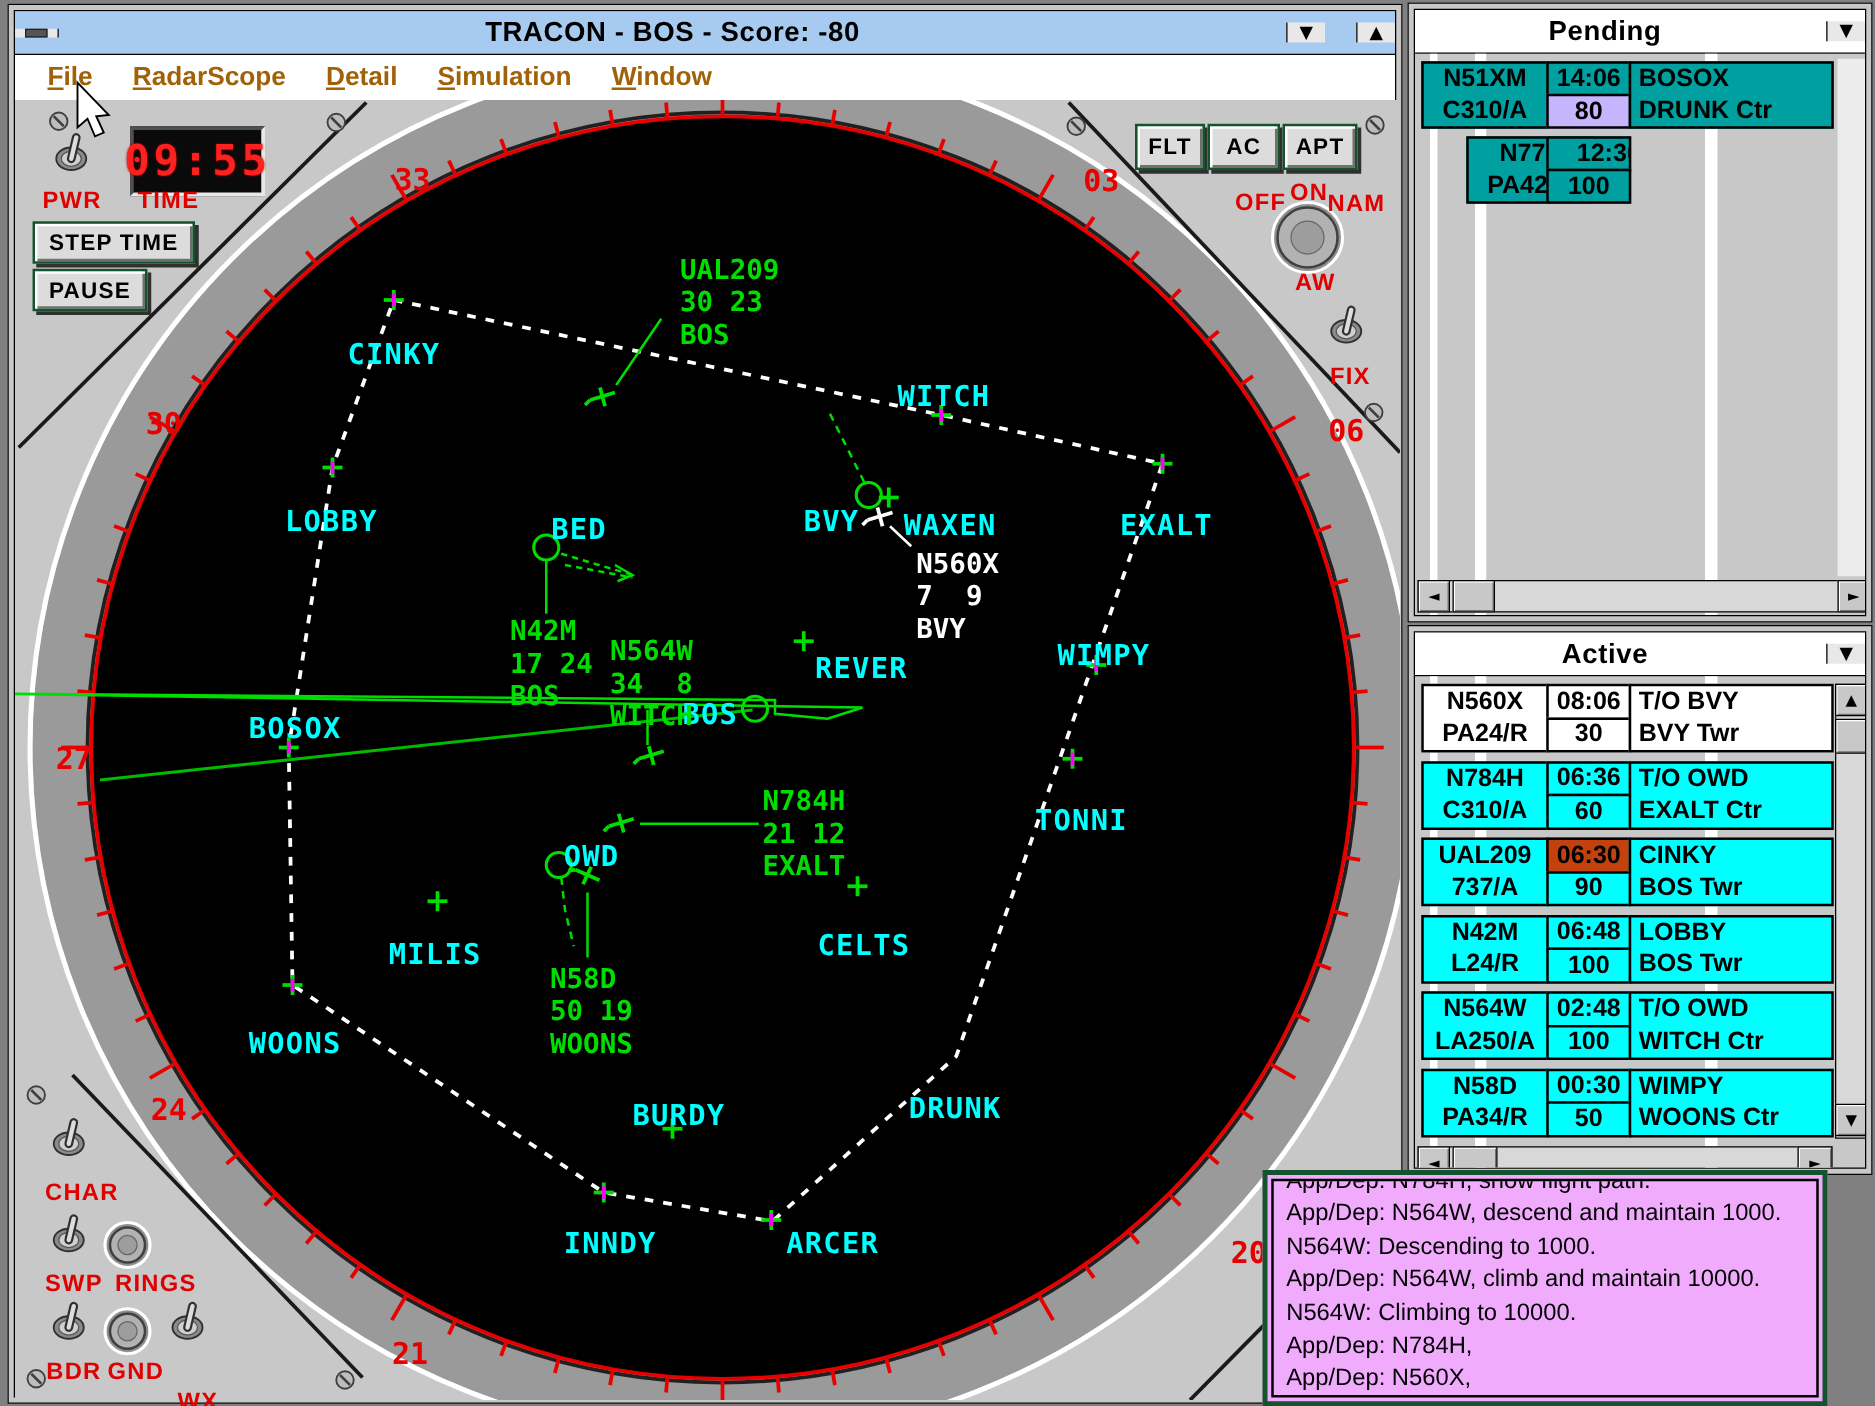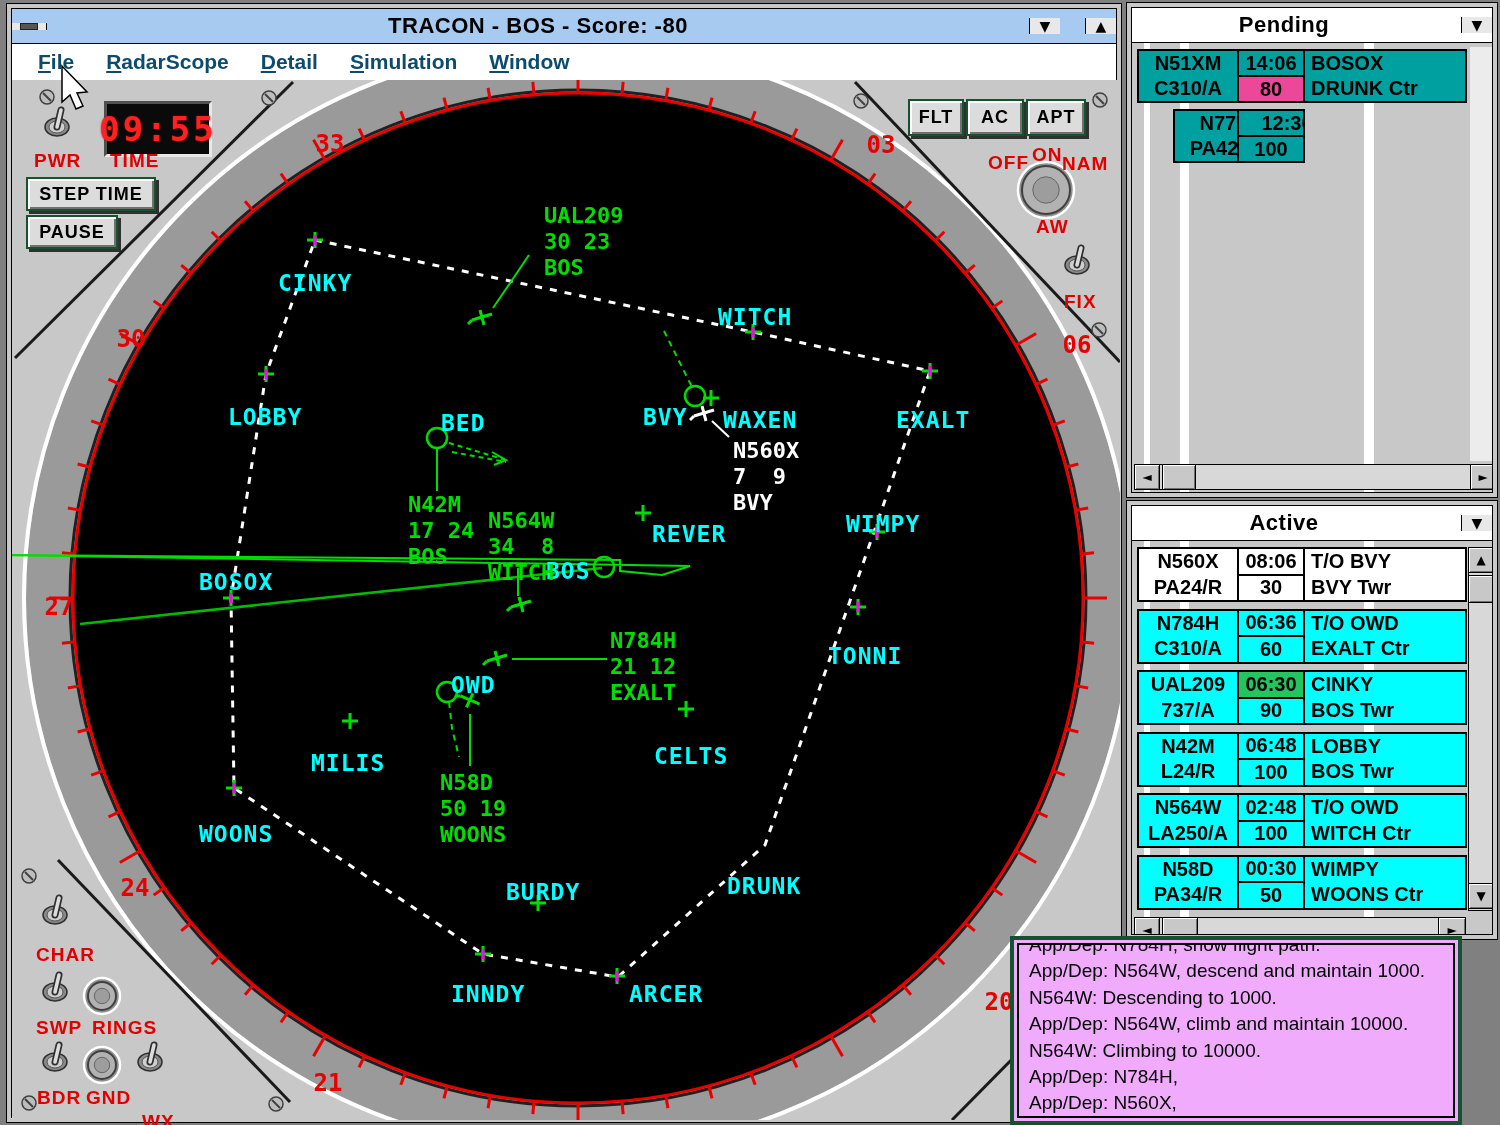--- a/index.html
+++ b/index.html
@@ -12,21 +12,21 @@
   .titlebar{position:relative;height:34px;background:#a6caf0;border-bottom:1px solid #000;display:flex;align-items:center;gap:25px;}
   .titlebar.white{background:#ffffff;}
   .sysbox{width:34px;border-right:1px solid #000;background:#e8e8e8;display:flex;align-items:center;justify-content:center;}
   .sysdash{width:16px;height:5px;background:#555;border:1px solid #222;}
   .wtitle{flex:1;display:flex;align-items:center;justify-content:center;
           font:bold 22px "Liberation Sans",sans-serif;color:#000;letter-spacing:0.5px;}
   .tbtn{width:30px;border-left:1px solid #000;background:#e8e8e8;display:flex;align-items:center;justify-content:center;
         font:14px "DejaVu Sans",sans-serif;color:#000;}
   
   .menubar{position:relative;height:36px;background:#fff;border-bottom:2px solid #000;display:flex;align-items:center;}
-  .menuitem{font:bold 21px "Liberation Sans",sans-serif;color:#0c4a6e;margin-right:32px;white-space:pre;}
+  .menuitem{font:bold 21px "Liberation Sans",sans-serif;color:#a16207;margin-right:32px;white-space:pre;}
   .menuitem:first-child{margin-left:26px;}
   .menuitem u{text-decoration:underline;}
   
   .ctl-label{position:absolute;color:#e00000;font:bold 19px "Liberation Sans",sans-serif;letter-spacing:1px;z-index:8;}
   .btn3d{position:absolute;background:#dcdcdc;border:2px solid #14532d;z-index:8;
          box-shadow:inset 2px 2px 0 #ffffff, inset -2px -2px 0 #707070, 3px 3px 0 #303030;
          display:flex;align-items:center;justify-content:center;
          font:bold 18px "Liberation Sans",sans-serif;color:#000;letter-spacing:1px;}
   .timebox{position:absolute;background:#0a0a0a;border:3px solid;border-color:#505050 #e8e8e8 #e8e8e8 #505050;z-index:8;
            display:flex;align-items:center;justify-content:center;}
@@ -365,21 +365,21 @@
           <div class="stripe" style="left: 12px; width: 6px; height: 100%;"></div>
           <div class="stripe" style="left: 48px; width: 9px; height: 100%;"></div>
           <div class="stripe" style="left: 232px; width: 10px; height: 100%;"></div>
           <div class="cardcell cc-col" style="left: 5px; top: 6px; width: 102px; height: 54px; background: rgb(0, 160, 160);">
             <div>N51XM</div>
             <div>C310/A</div>
           </div>
           <div class="cardcell cc-center" style="left: 105px; top: 6px; width: 68px; height: 28px; background: rgb(0, 160, 160);">
             <div>14:06</div>
           </div>
-          <div class="cardcell cc-center" style="left: 105px; top: 32px; width: 68px; height: 28px; background: #ec4899;">
+          <div class="cardcell cc-center" style="left: 105px; top: 32px; width: 68px; height: 28px; background: #c4b5fd;">
             <div>80</div>
           </div>
           <div class="cardcell cc-col cc-left" style="left: 171px; top: 6px; width: 164px; height: 54px; background: rgb(0, 160, 160);">
             <div>BOSOX</div>
             <div>DRUNK Ctr</div>
           </div>
           <div class="cardcell cc-col" style="left: 5px; top: 66px; width: 102px; height: 54px; background: rgb(0, 160, 160); margin-left: 36px;">
             <div>N77L</div>
             <div>PA42/R</div>
           </div>
@@ -432,21 +432,21 @@
             <div>60</div>
           </div>
           <div class="cardcell cc-col cc-left" style="left: 171px; top: 67.5px; width: 164px; height: 55px; background: rgb(0, 255, 255);">
             <div>T/O OWD</div>
             <div>EXALT Ctr</div>
           </div>
           <div class="cardcell cc-col" style="left: 5px; top: 129px; width: 102px; height: 55px; background: rgb(0, 255, 255);">
             <div>UAL209</div>
             <div>737/A</div>
           </div>
-          <div class="cardcell cc-center" style="left: 105px; top: 129px; width: 68px; height: 28.5px; background: #22c55e;">
+          <div class="cardcell cc-center" style="left: 105px; top: 129px; width: 68px; height: 28.5px; background: #c2410c;">
             <div>06:30</div>
           </div>
           <div class="cardcell cc-center" style="left: 105px; top: 155.5px; width: 68px; height: 28.5px; background: rgb(0, 255, 255);">
             <div>90</div>
           </div>
           <div class="cardcell cc-col cc-left" style="left: 171px; top: 129px; width: 164px; height: 55px; background: rgb(0, 255, 255);">
             <div>CINKY</div>
             <div>BOS Twr</div>
           </div>
           <div class="cardcell cc-col" style="left: 5px; top: 190.5px; width: 102px; height: 55px; background: rgb(0, 255, 255);">

